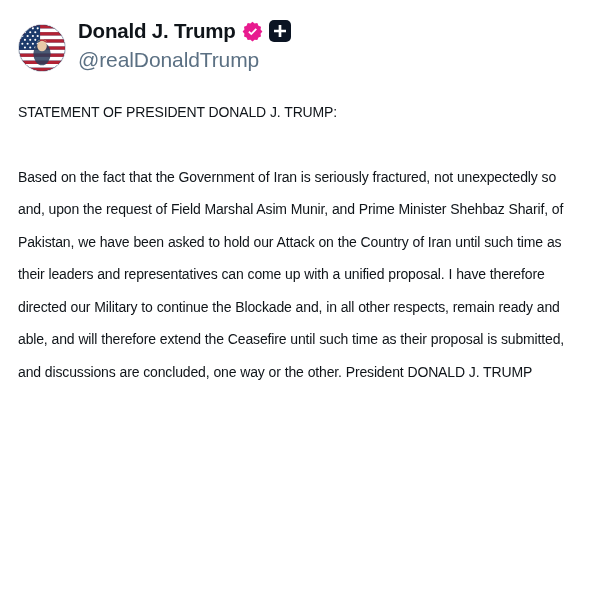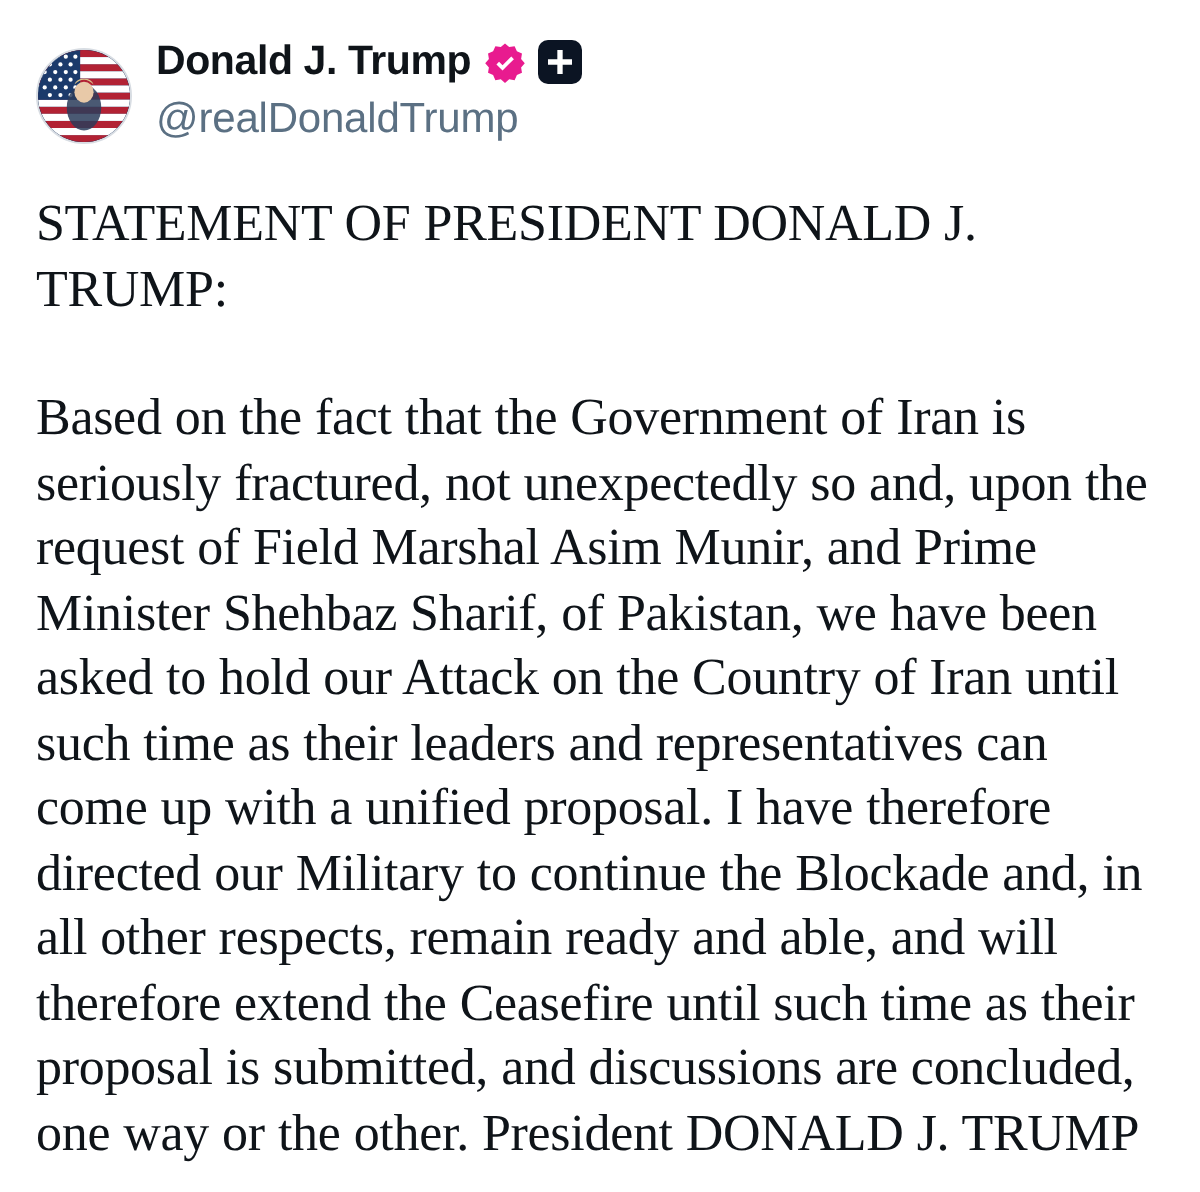--- a/index.html
+++ b/index.html
@@ -83,26 +83,25 @@
   .badge-gov svg { display:block; }
   .handle {
     font-size: 21px;
     color: #5b7083;
     margin-top: 6px;
     letter-spacing: -0.1px;
     white-space: nowrap;
   }
   .body {
     margin-top: 24px;
-    font-size: 26px;
+    font-size: 14px;
     line-height: 32.5px;
     color: #0f1419;
     letter-spacing: -0.15px;
     word-spacing: 0.2px;
-    font-family: Liberation Serif, serif;
   }
   .body p {
     margin: 0;
   }
   .body .spacer {
     height: 32px;
   }
 </style>
 </head>
 <body>

